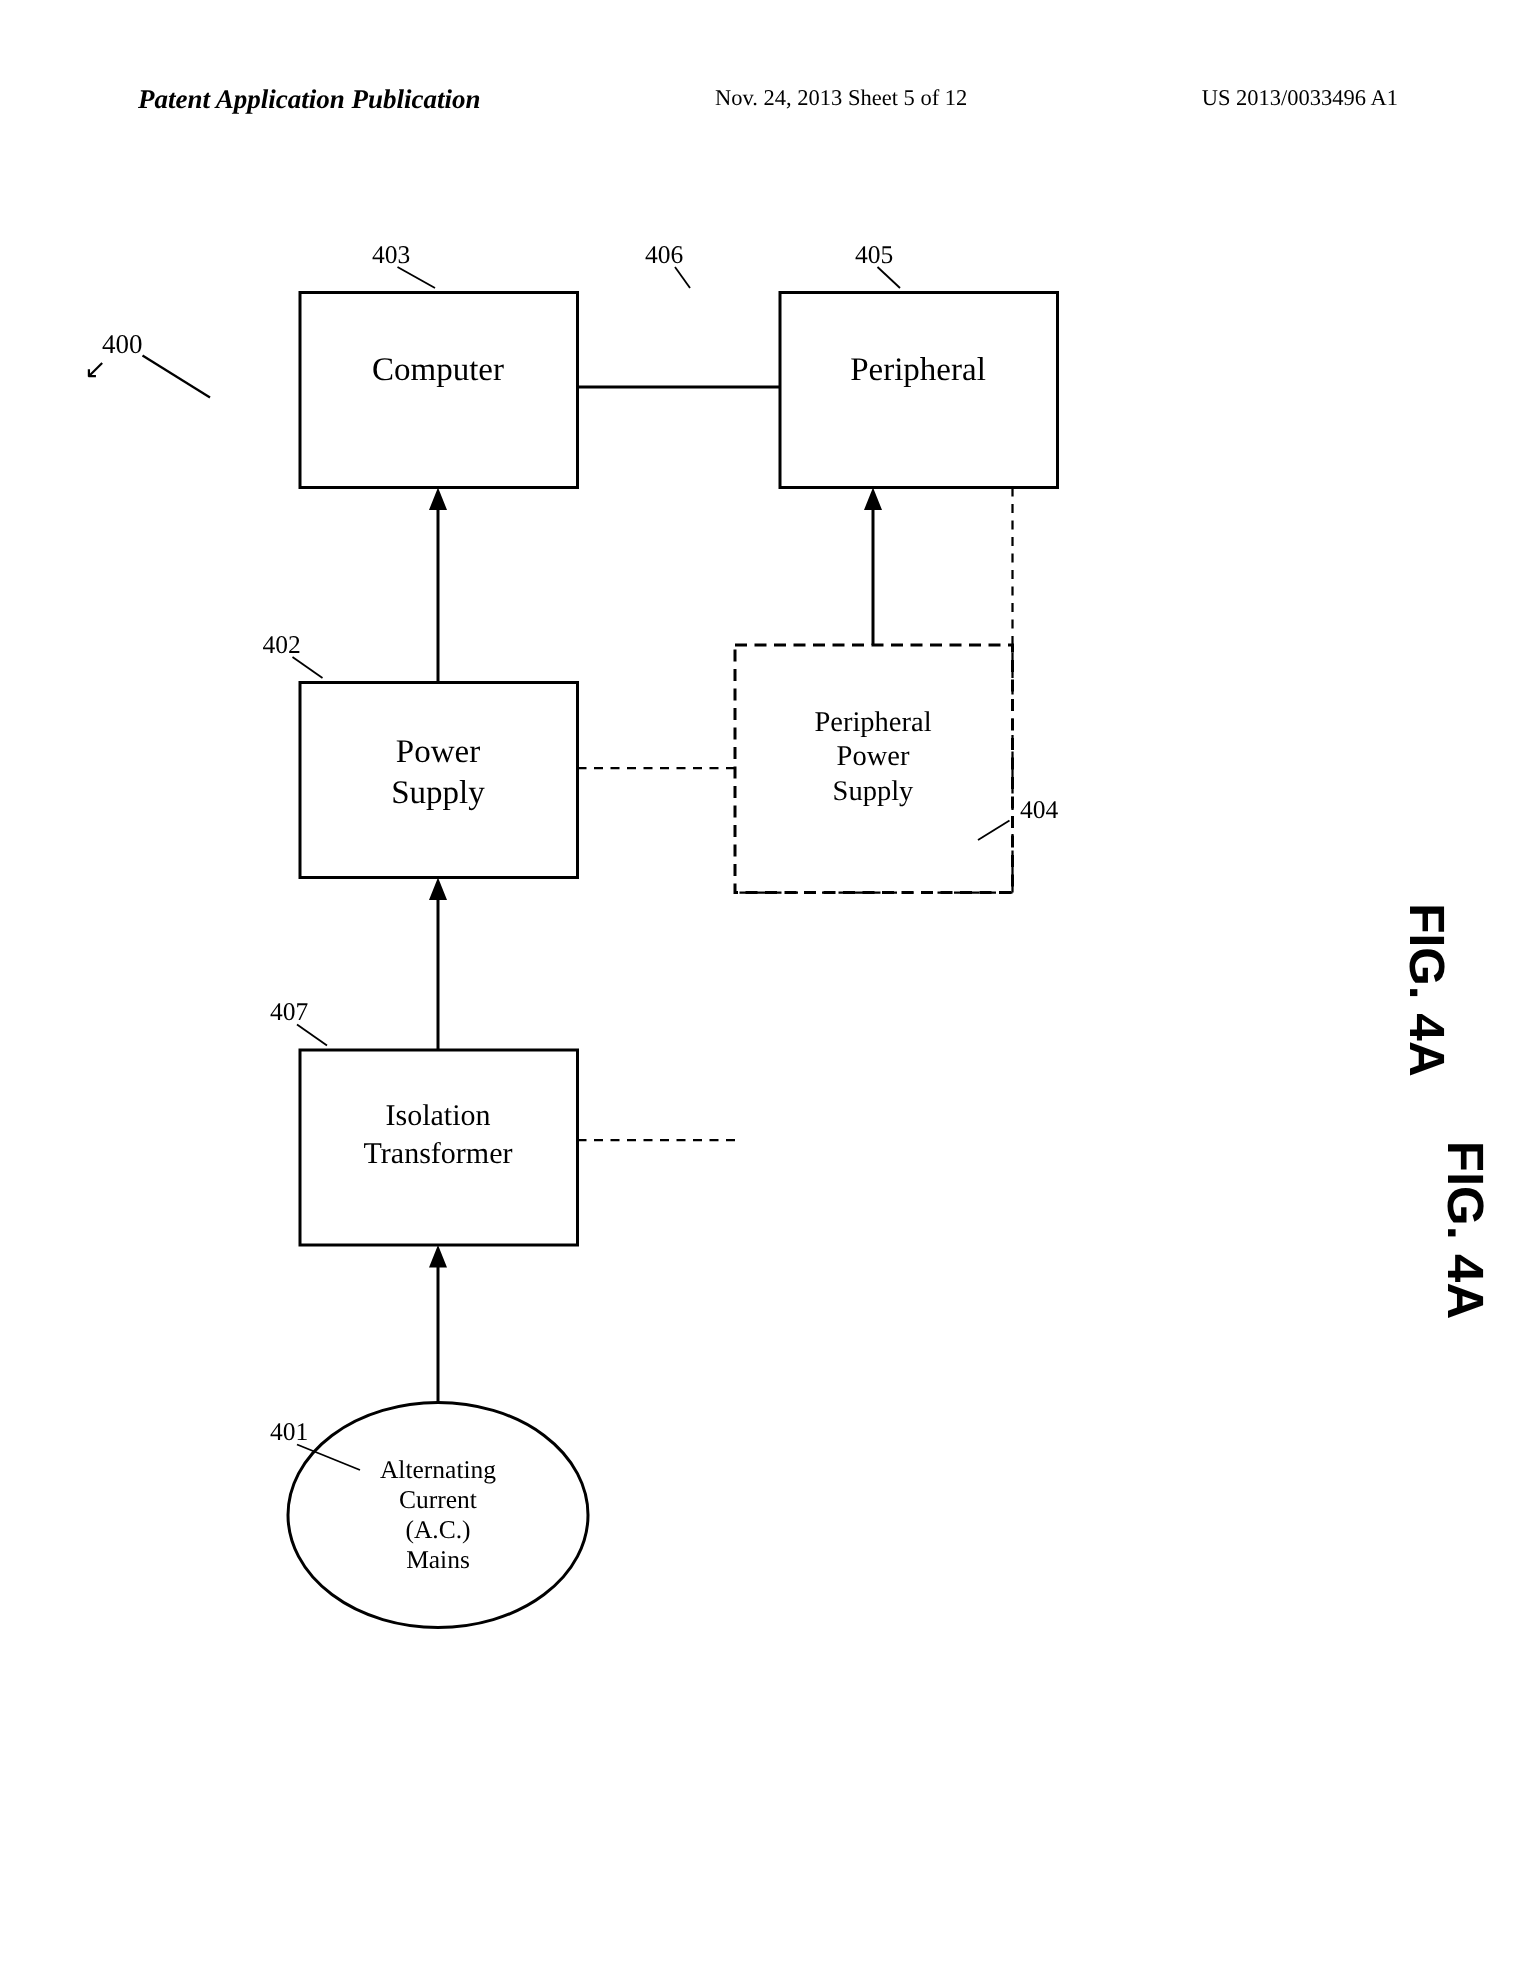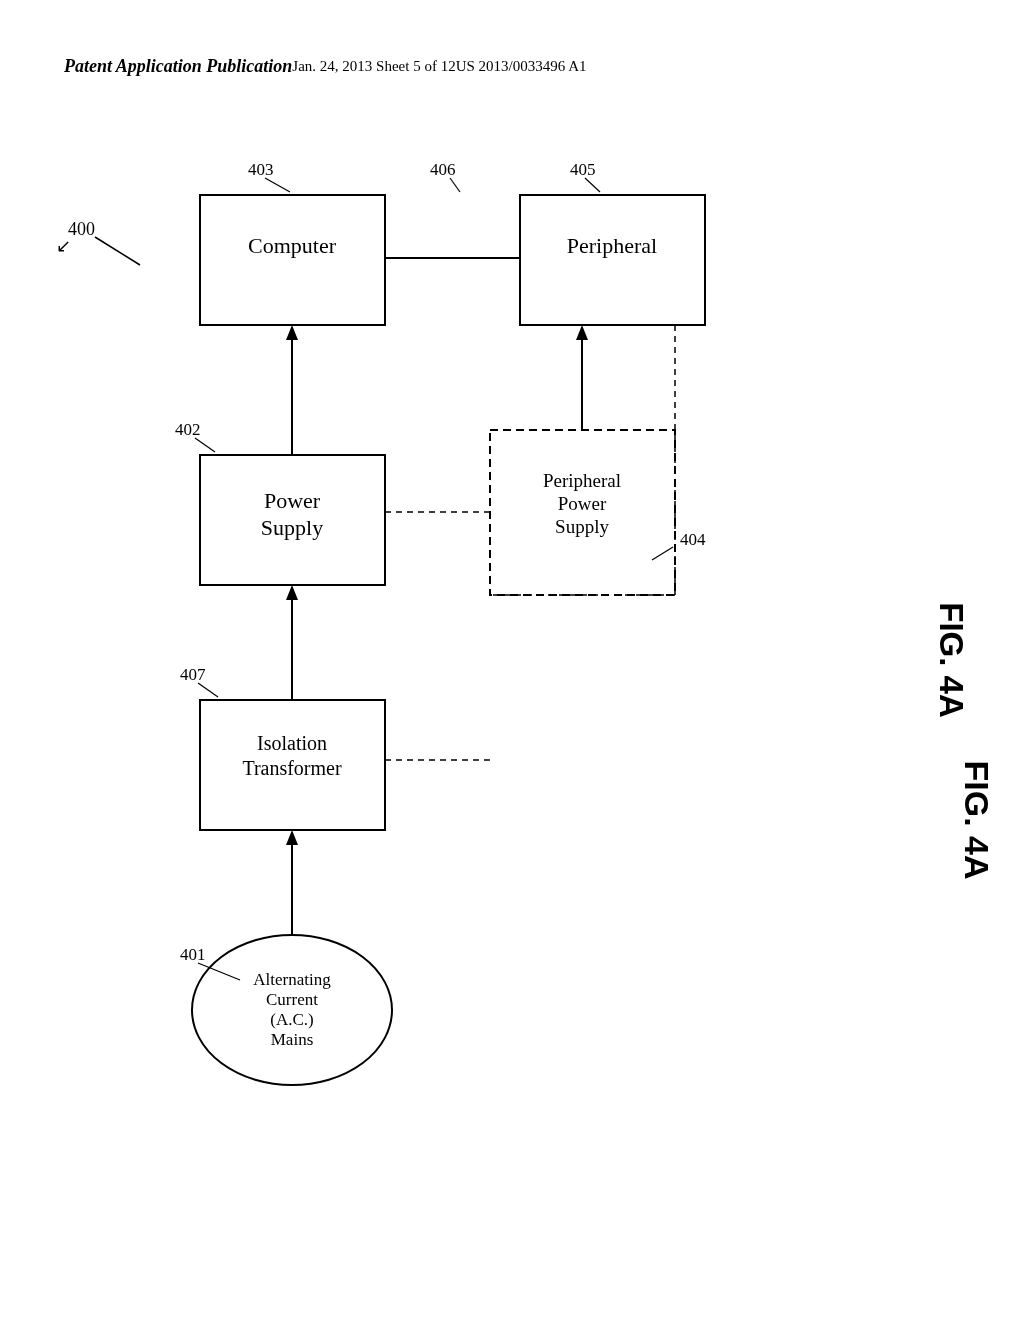--- a/index.html
+++ b/index.html
@@ -19,22 +19,23 @@
       background: #fff;
     }
 
     
     .header {
       position: absolute;
       top: 55px;
       left: 0;
       right: 0;
       display: flex;
+      justify-content: space-between;
       align-items: flex-start;
-      padding: 0 64px;
+      padding: 0 92px;
     }
 
     .header-left {
       font-size: 18px;
       font-weight: bold;
       font-style: italic;
       line-height: 1.3;
     }
 
     .header-center {
@@ -58,21 +59,21 @@
       height: 100%;
     }
   </style>
 </head>
 <body>
 
 <div class="page-container">
 
   <div class="header">
     <div class="header-left">Patent Application Publication</div>
-    <div class="header-center">Jan. 24, 2013  Sheet 5 of 12</div>
+    <div class="header-center">Nov. 24, 2013  Sheet 5 of 12</div>
     <div class="header-right">US 2013/0033496 A1</div>
   </div>
 
   <svg class="diagram-svg" viewBox="0 0 1024 1320" xmlns="http://www.w3.org/2000/svg" style="position:absolute;top:0;left:0;width:1024px;height:1320px;">
 
     <text x="965" y="820" font-family="Arial, sans-serif" font-size="34" font-weight="900" transform="rotate(90, 965, 820)" text-anchor="middle">FIG. 4A</text>
 
     <text x="68" y="235" font-family="Times New Roman, serif" font-size="18">400</text>
     <line x1="95" y1="237" x2="140" y2="265" stroke="#000" stroke-width="1.5"></line>
 

